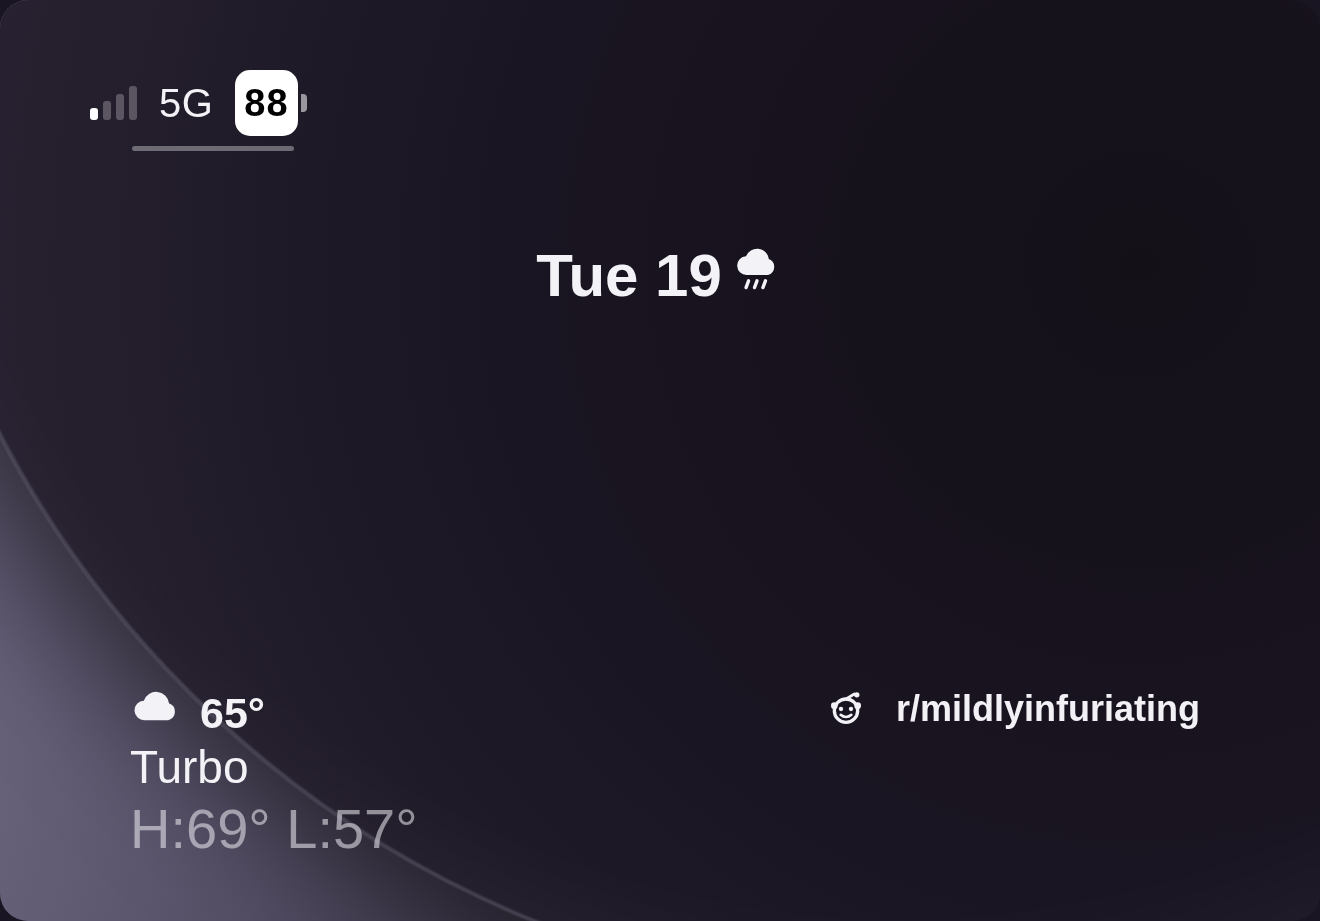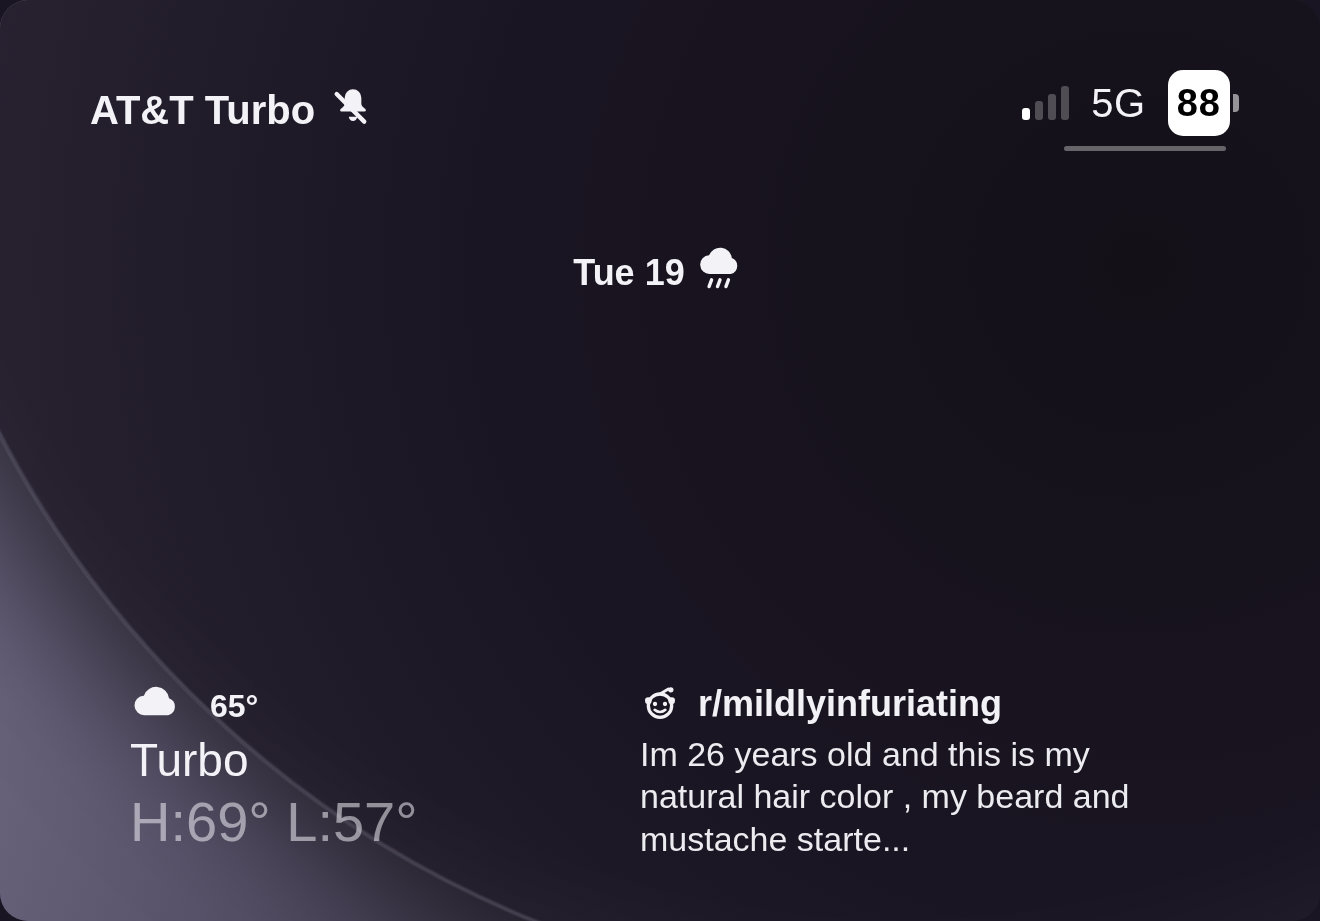--- a/index.html
+++ b/index.html
@@ -114,21 +114,21 @@
       margin-top: 90px;
       display: flex;
       flex-direction: column;
       align-items: center;
       color: #f3f2f6;
     }
     .date-row {
       display: flex;
       align-items: center;
       gap: 8px;
-      font-size: 36px;
+      font-size: 60px;
       font-weight: 600;
     }
     .rain-icon { width: 54px; height: 54px; }
     .clock-time {
       font-size: 300px;
       font-weight: 700;
       line-height: 0.95;
       letter-spacing: -8px;
       margin-top: 25px;
     }
@@ -138,50 +138,41 @@
       position: absolute;
       left: 0; right: 0;
       bottom: 60px;
       display: flex;
       justify-content: space-between;
       align-items: flex-start;
       padding: 0 120px 0 130px;
     }
 
     .weather-widget { color: #f3f2f6; }
-    .w-top { display: flex; align-items: center; gap: 28px; font-size: 32px; font-weight: 600; }
+    .w-top { display: flex; align-items: center; gap: 18px; font-size: 43px; font-weight: 600; }
     .cloud-icon { width: 52px; height: 40px; }
     .w-cond { font-size: 46px; font-weight: 500; margin-top: 2px; }
     .w-hilo { font-size: 56px; font-weight: 500; margin-top: 2px; color: rgba(240,238,245,0.55); }
 
     .reddit-widget { max-width: 560px; color: #f2f1f5; }
-    .r-top { display: flex; align-items: center; gap: 18px; font-size: 36px; font-weight: 700; }
+    .r-top { display: flex; align-items: center; gap: 30px; font-size: 36px; font-weight: 700; }
     .reddit-icon-wrap { width: 40px; height: 40px; display:inline-flex; align-items:center; justify-content:center; }
     .r-body { font-size: 34px; font-weight: 500; line-height: 1.26; margin-top: 8px; color: #ecebf0; }
   </style>
 </head>
 <body>
 
 <div class="wallpaper"></div>
 <div class="sphere-a"></div>
 <div class="sphere-b"></div>
 <div class="rim"></div>
 
 <div class="content">
 
   <div class="status-bar">
-    <div class="status-left">
-      <span>AT&amp;T Turbo</span>
-      <span>
-        <svg class="bell-slash-icon" viewBox="0 0 24 24" fill="#f3f2f6">
-          <path d="M12 2a5 5 0 0 0-5 5v3.5c0 .8-.4 1.6-1 2.1L4.5 14c-.5.4-.2 1.3.5 1.3h14c.7 0 1-.9.5-1.3L18 12.6c-.6-.5-1-1.3-1-2.1V7a5 5 0 0 0-5-5Zm0 19a2.5 2.5 0 0 0 2.5-2.5h-5A2.5 2.5 0 0 0 12 21Z"></path>
-          <rect x="2.2" y="3" width="26" height="2.6" rx="1.3" transform="rotate(45 2.2 3)"></rect>
-        </svg>
-      </span>
-    </div>
     <div class="status-right">
       <div class="status-right-row">
         <span class="signal-icon">
           <span class="bar b1 on"></span>
           <span class="bar b2"></span>
           <span class="bar b3"></span>
           <span class="bar b4"></span>
         </span>
         <span class="net-label">5G</span>
         <span class="battery-pill">
@@ -231,17 +222,16 @@
             <circle cx="15" cy="12" r="1.3"></circle>
             <path d="M8.8 15.5c1 .9 2.1 1.3 3.2 1.3s2.2-.4 3.2-1.3" fill="none" stroke="#f2f1f5" stroke-width="1.6" stroke-linecap="round"></path>
             <circle cx="5" cy="10" r="2"></circle>
             <circle cx="19" cy="10" r="2"></circle>
             <circle cx="18.5" cy="3.5" r="1.6"></circle>
             <path d="M12 6l5-3" stroke="#f2f1f5" stroke-width="1.6" fill="none" stroke-linecap="round"></path>
           </svg>
         </span>
         <span>r/mildlyinfuriating</span>
       </div>
-      <div class="r-body">Im 26 years old and this is my natural hair color , my beard and mustache starte...</div>
     </div>
   </div>
 
 </div>
 
 </body></html>

